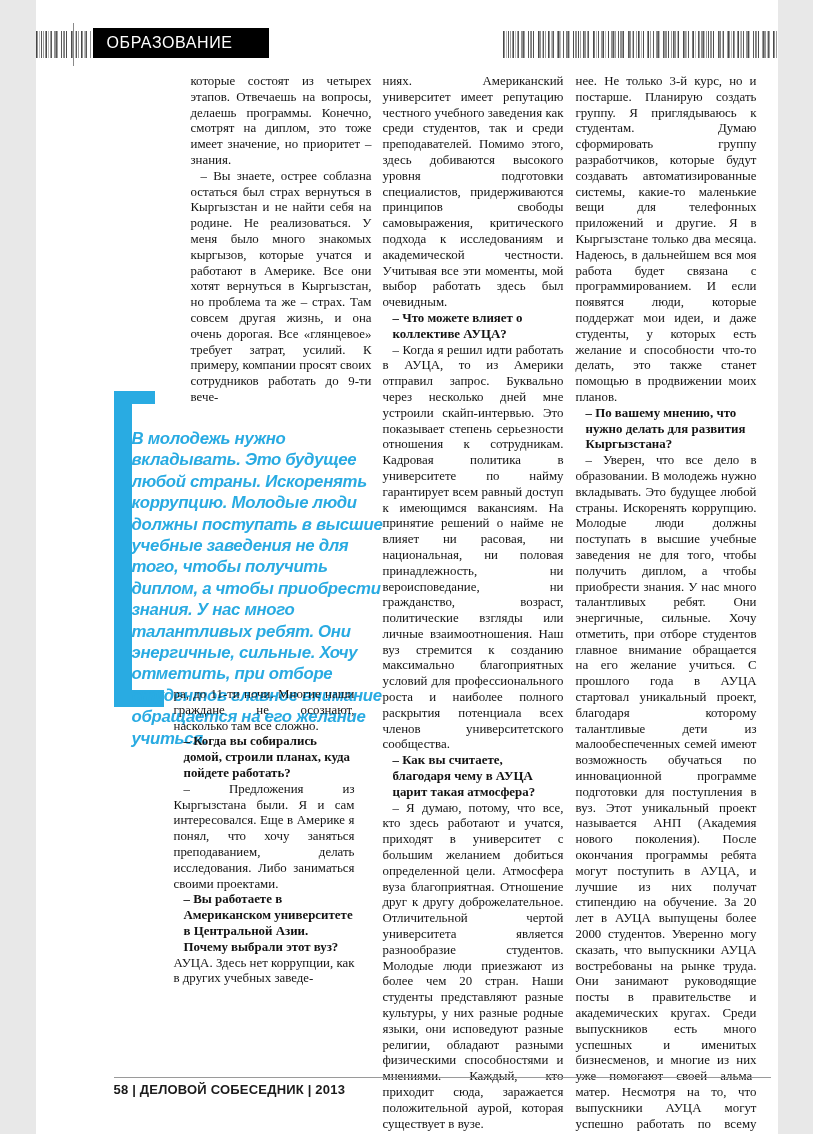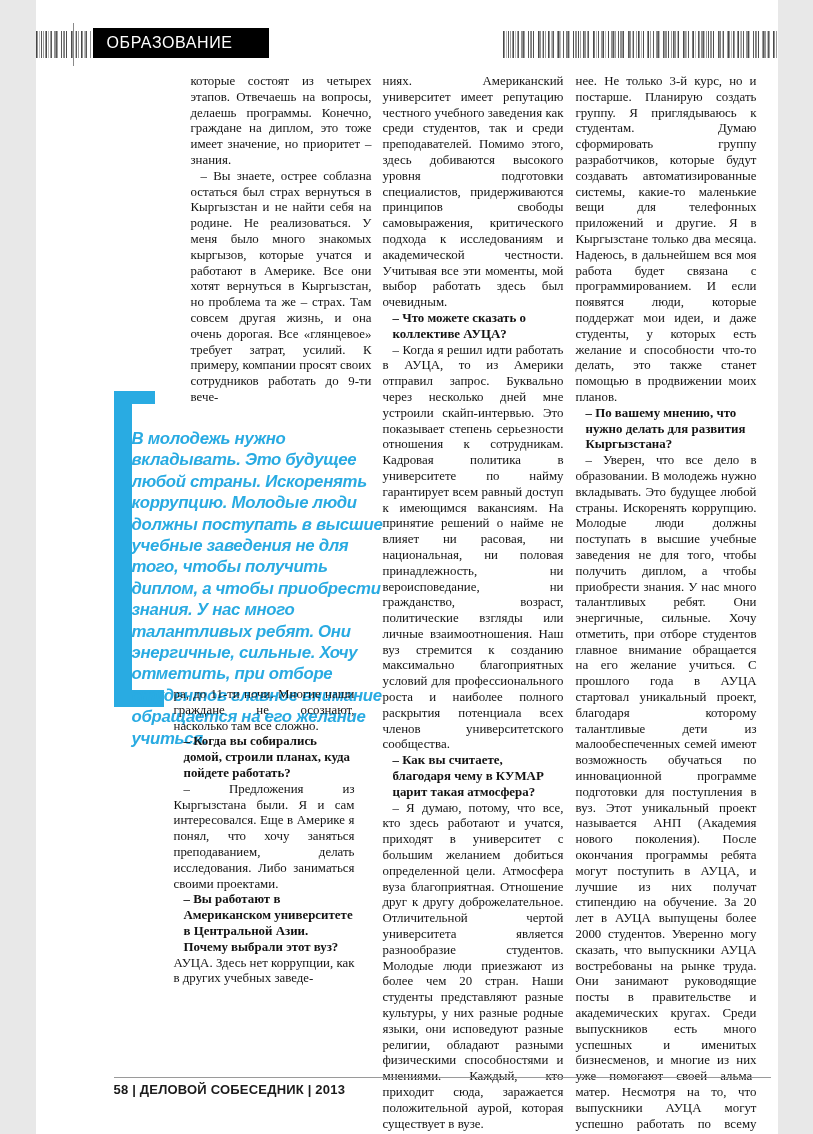--- a/index.html
+++ b/index.html
@@ -72,41 +72,41 @@
 <div class="page">
 
   <div class="barcode barcode-left"></div>
   <div class="reg-line"></div>
   <div class="hdr-box hdr-black">
     <span>ОБРАЗОВАНИЕ</span>
   </div>
   <div class="barcode barcode-right"></div>
 
   <div class="col col1-top">
-      <p class="c">которые состоят из четырех этапов. Отвечаешь на вопросы, делаешь программы. Конечно, граждане на диплом, это тоже имеет значение, но приоритет – знания.</p>
+      <p class="c">которые состоят из четырех этапов. Отвечаешь на вопросы, делаешь программы. Конечно, смотрят на диплом, это тоже имеет значение, но приоритет – знания.</p>
       <p class="a">– Вы знаете, острее соблазна остаться был страх вернуться в Кыргызстан и не найти себя на родине. Не реализоваться. У меня было много знакомых кыргызов, которые учатся и работают в Америке. Все они хотят вернуться в Кыргызстан, но проблема та же – страх. Там совсем другая жизнь, и она очень дорогая. Все «глянцевое» требует затрат, усилий. К примеру, компании просят своих сотрудников работать до 9-ти вече-</p>
     </div>
 
   <div class="quote-bracket-stem"></div>
   <div class="quote-bracket-top"></div>
   <div class="quote-bracket-bot"></div>
   <div class="pull-quote">В молодежь нужно вкладывать. Это будущее любой страны. Искоренять коррупцию. Молодые люди должны поступать в высшие учебные заведения не для того, чтобы получить диплом, а чтобы приобрести знания. У нас много талантливых ребят. Они энергичные, сильные. Хочу отметить, при отборе студентов главное внимание обращается на его желание учиться.</div>
 
   <div class="col col1-bottom">
       <p class="c">ра, до 11-ти ночи. Многие наши граждане не осознают, насколько там все сложно.</p>
       <p class="q">– Когда вы собирались домой, строили планах, куда пойдете работать?</p>
       <p class="a">– Предложения из Кыргызстана были. Я и сам интересовался. Еще в Америке я понял, что хочу заняться преподаванием, делать исследования. Либо заниматься своими проектами.</p>
-      <p class="q">– Вы работают в Американском университете в Центральной Азии. Почему выбрали этот вуз?</p>
+      <p class="q">– Вы работаете в Американском университете в Центральной Азии. Почему выбрали этот вуз?</p>
       <p class="c">АУЦА. Здесь нет коррупции, как в других учебных заведе-</p>
     </div>
   <div class="col col2">
       <p class="c">ниях. Американский университет имеет репутацию честного учебного заведения как среди студентов, так и среди преподавателей. Помимо этого, здесь добиваются высокого уровня подготовки специалистов, придерживаются принципов свободы самовыражения, критического подхода к исследованиям и академической честности. Учитывая все эти моменты, мой выбор работать здесь был очевидным.</p>
-      <p class="q">– Что можете сказать о коллективе АУЦА?</p>
+      <p class="q">– Что можете влияет о коллективе АУЦА?</p>
       <p class="a">– Когда я решил идти работать в АУЦА, то из Америки отправил запрос. Буквально через несколько дней мне устроили скайп-интервью. Это показывает степень серьезности отношения к сотрудникам. Кадровая политика в университете по найму гарантирует всем равный доступ к имеющимся вакансиям. На принятие решений о найме не влияет ни расовая, ни национальная, ни половая принадлежность, ни вероисповедание, ни гражданство, возраст, политические взгляды или личные взаимоотношения. Наш вуз стремится к созданию максимально благоприятных условий для профессионального роста и наиболее полного раскрытия потенциала всех членов университетского сообщества.</p>
-      <p class="q">– Как вы считаете, благодаря чему в КУМАР царит такая атмосфера?</p>
+      <p class="q">– Как вы считаете, благодаря чему в АУЦА царит такая атмосфера?</p>
       <p class="a">– Я думаю, потому, что все, кто здесь работают и учатся, приходят в университет с большим желанием добиться определенной цели. Атмосфера вуза благоприятная. Отношение друг к другу доброжелательное. Отличительной чертой университета является разнообразие студентов. Молодые люди приезжают из более чем 20 стран. Наши студенты представляют разные культуры, у них разные родные языки, они исповедуют разные религии, обладают разными физическими способностями и мнениями. Каждый, кто приходит сюда, заражается положительной аурой, которая существует в вузе.</p>
       <p class="q">– Расскажите о своих планах?</p>
     </div>
   <div class="col col3">
       <p class="c">нее. Не только 3-й курс, но и постарше. Планирую создать группу. Я приглядываюсь к студентам. Думаю сформировать группу разработчиков, которые будут создавать автоматизированные системы, какие-то маленькие вещи для телефонных приложений и другие. Я в Кыргызстане только два месяца. Надеюсь, в дальнейшем вся моя работа будет связана с программированием. И если появятся люди, которые поддержат мои идеи, и даже студенты, у которых есть желание и способности что-то делать, это также станет помощью в продвижении моих планов.</p>
       <p class="q">– По вашему мнению, что нужно делать для развития Кыргызстана?</p>
       <p class="a">– Уверен, что все дело в образовании. В молодежь нужно вкладывать. Это будущее любой страны. Искоренять коррупцию. Молодые люди должны поступать в высшие учебные заведения не для того, чтобы получить диплом, а чтобы приобрести знания. У нас много талантливых ребят. Они энергичные, сильные. Хочу отметить, при отборе студентов главное внимание обращается на его желание учиться. С прошлого года в АУЦА стартовал уникальный проект, благодаря которому талантливые дети из малообеспеченных семей имеют возможность обучаться по инновационной программе подготовки для поступления в вуз. Этот уникальный проект называется АНП (Академия нового поколения). После окончания программы ребята могут поступить в АУЦА, и лучшие из них получат стипендию на обучение. За 20 лет в АУЦА выпущены более 2000 студентов. Уверенно могу сказать, что выпускники АУЦА востребованы на рынке труда. Они занимают руководящие посты в правительстве и академических кругах. Среди выпускников есть много успешных и именитых бизнесменов, и многие из них уже помогают своей альма-матер. Несмотря на то, что выпускники АУЦА могут успешно работать по всему миру, большинство из них готовы трудиться и жить в Кыргызстане.</p>
     </div>
 
   <div class="footer-rule"></div>

